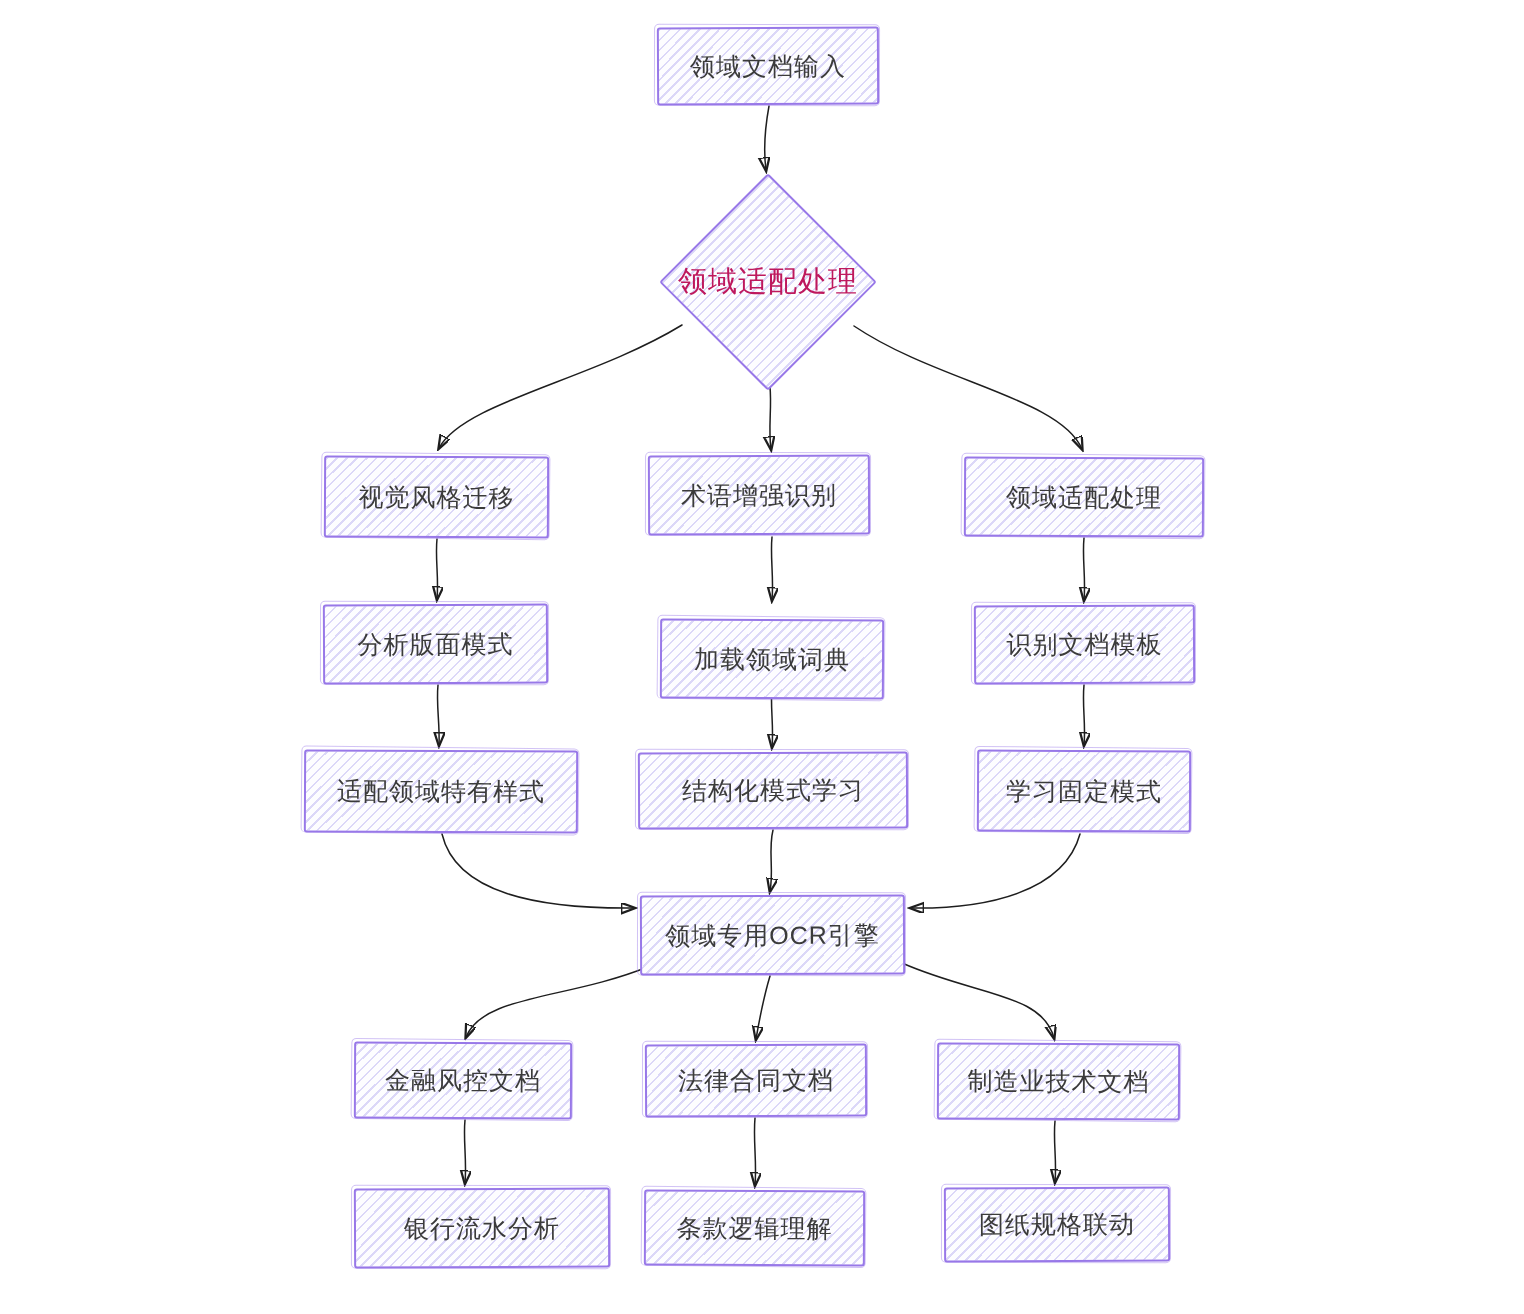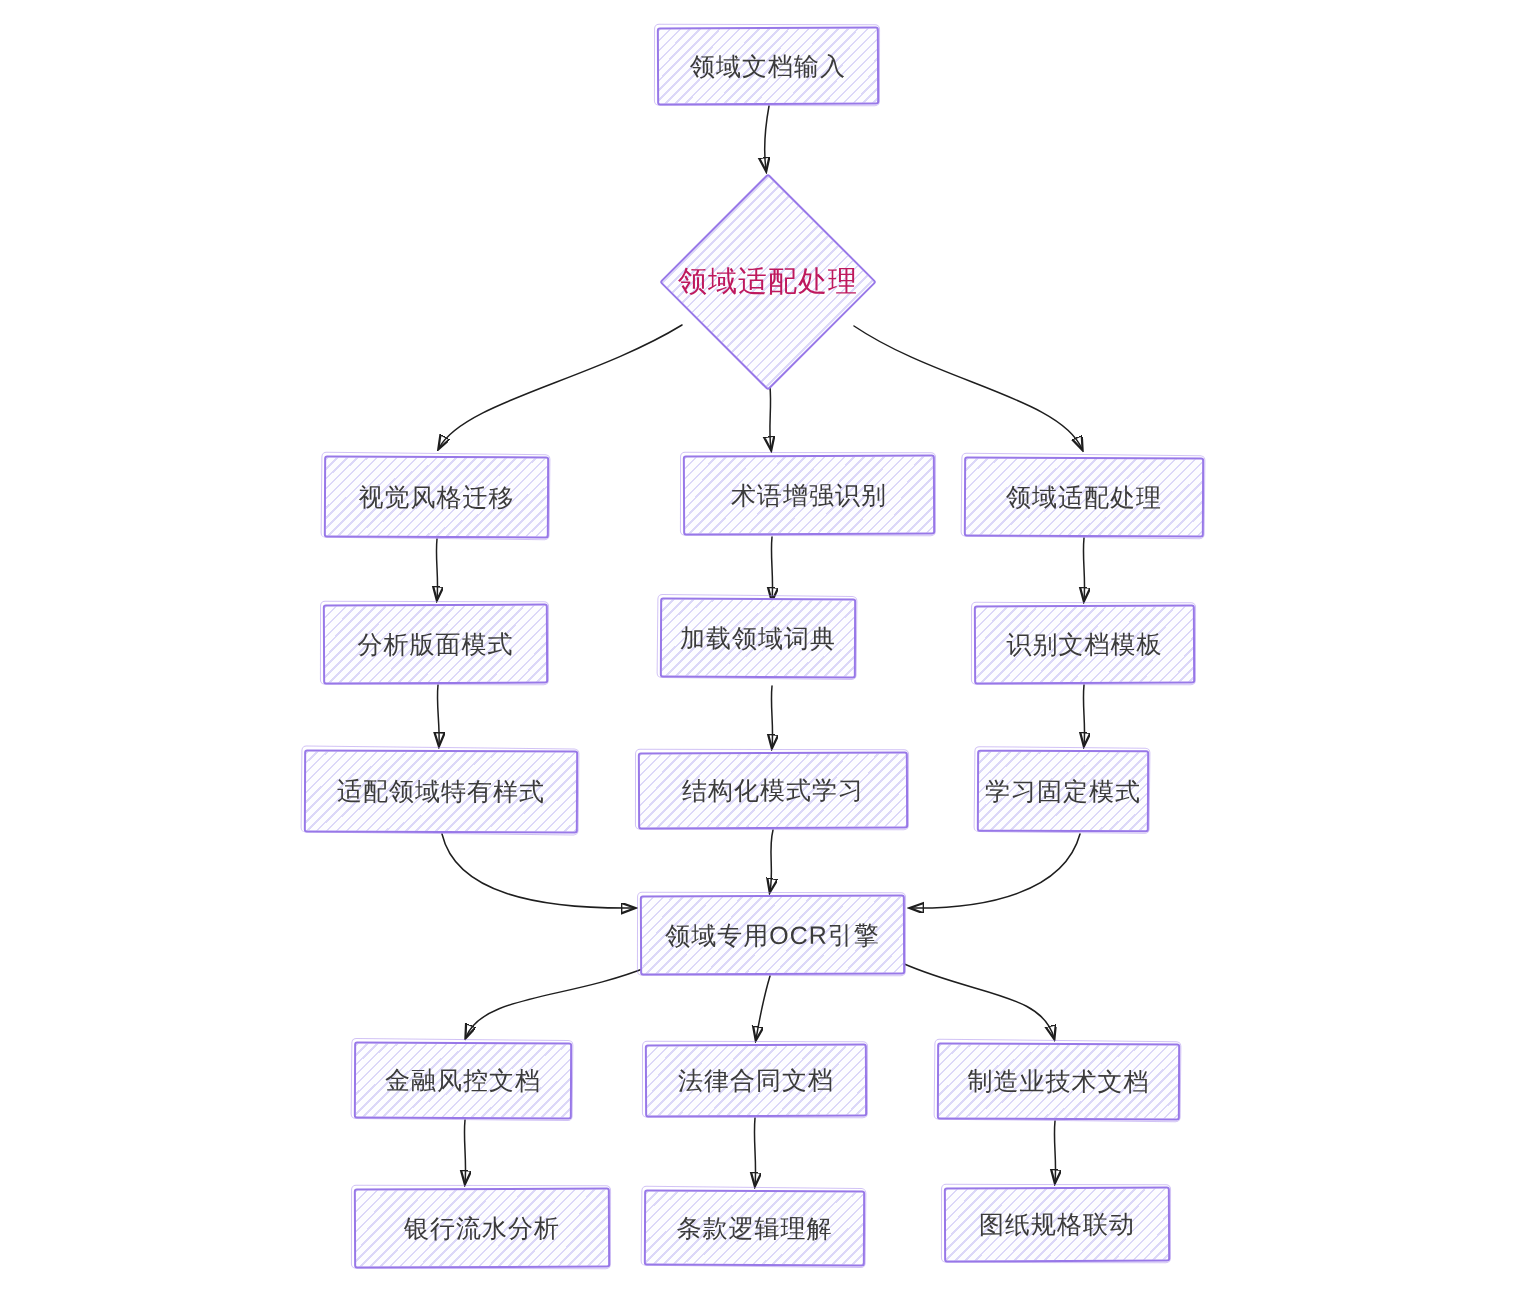--- a/index.html
+++ b/index.html
@@ -120,44 +120,44 @@
   </div>
 
   <div class="diamond-wrap">
     <div class="diamond-shape"></div>
     <div class="diamond-label">领域适配处理</div>
   </div>
 
   <div class="node tilt-b" style="left:292px;top:456px;width:225px;height:82px">
     <span class="label">视觉风格迁移</span>
   </div>
-  <div class="node tilt-a" style="left:651px;top:455px;width:252px;height:80px">
+  <div class="node tilt-a" style="left:616px;top:455px;width:222px;height:80px">
     <span class="label">术语增强识别</span>
   </div>
   <div class="node tilt-b" style="left:932px;top:457px;width:240px;height:80px">
     <span class="label">领域适配处理</span>
   </div>
 
   <div class="node tilt-a" style="left:291px;top:604px;width:225px;height:80px">
     <span class="label">分析版面模式</span>
   </div>
-  <div class="node tilt-b" style="left:628px;top:598px;width:196px;height:80px">
+  <div class="node tilt-b" style="left:628px;top:619px;width:224px;height:80px">
     <span class="label">加载领域词典</span>
   </div>
   <div class="node tilt-a" style="left:942px;top:605px;width:221px;height:79px">
     <span class="label">识别文档模板</span>
   </div>
 
   <div class="node tilt-b" style="left:272px;top:750px;width:274px;height:83px">
     <span class="label">适配领域特有样式</span>
   </div>
   <div class="node tilt-a" style="left:606px;top:752px;width:270px;height:77px">
     <span class="label">结构化模式学习</span>
   </div>
-  <div class="node tilt-b" style="left:945px;top:750px;width:172px;height:82px">
+  <div class="node tilt-b" style="left:945px;top:750px;width:214px;height:82px">
     <span class="label">学习固定模式</span>
   </div>
 
   <div class="node tilt-a" style="left:608px;top:895px;width:265px;height:80px">
     <span class="label">领域专用OCR引擎</span>
   </div>
 
   <div class="node tilt-a" style="left:613px;top:1044px;width:222px;height:73px">
     <span class="label">法律合同文档</span>
   </div>

